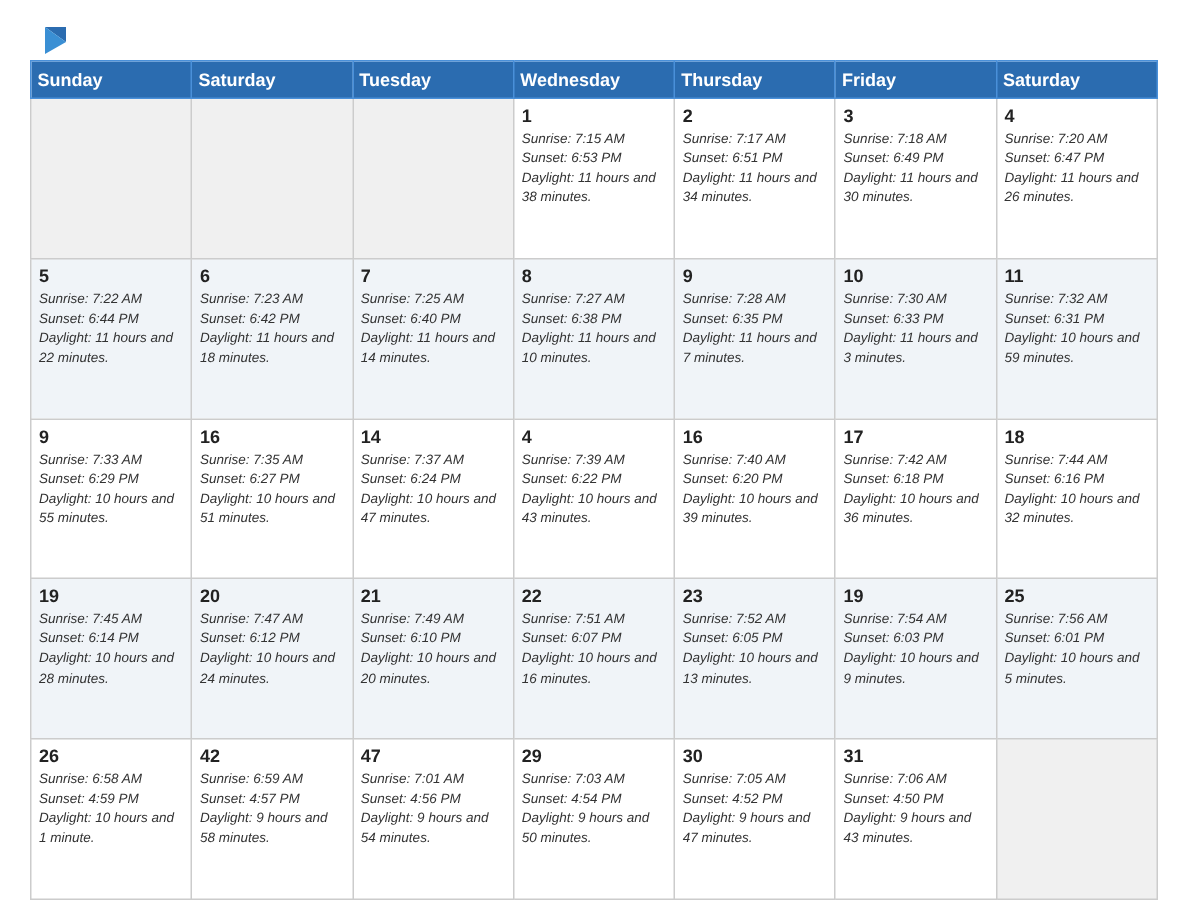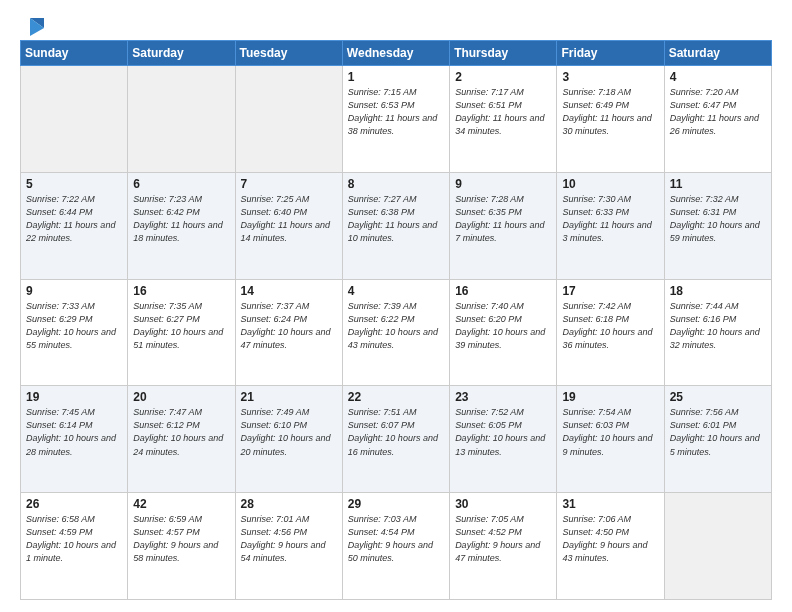--- a/index.html
+++ b/index.html
@@ -236,21 +236,21 @@
         <tr class="row-even">
           <td>
             <div class="day-num">26</div>
             <div class="cell-text">Sunrise: 6:58 AM<br>Sunset: 4:59 PM<br>Daylight: 10 hours and 1 minute.</div>
           </td>
           <td>
             <div class="day-num">42</div>
             <div class="cell-text">Sunrise: 6:59 AM<br>Sunset: 4:57 PM<br>Daylight: 9 hours and 58 minutes.</div>
           </td>
           <td>
-            <div class="day-num">28</div>
+            <div class="day-num">47</div>
             <div class="cell-text">Sunrise: 7:01 AM<br>Sunset: 4:56 PM<br>Daylight: 9 hours and 54 minutes.</div>
           </td>
           <td>
             <div class="day-num">29</div>
             <div class="cell-text">Sunrise: 7:03 AM<br>Sunset: 4:54 PM<br>Daylight: 9 hours and 50 minutes.</div>
           </td>
           <td>
             <div class="day-num">30</div>
             <div class="cell-text">Sunrise: 7:05 AM<br>Sunset: 4:52 PM<br>Daylight: 9 hours and 47 minutes.</div>
           </td>

